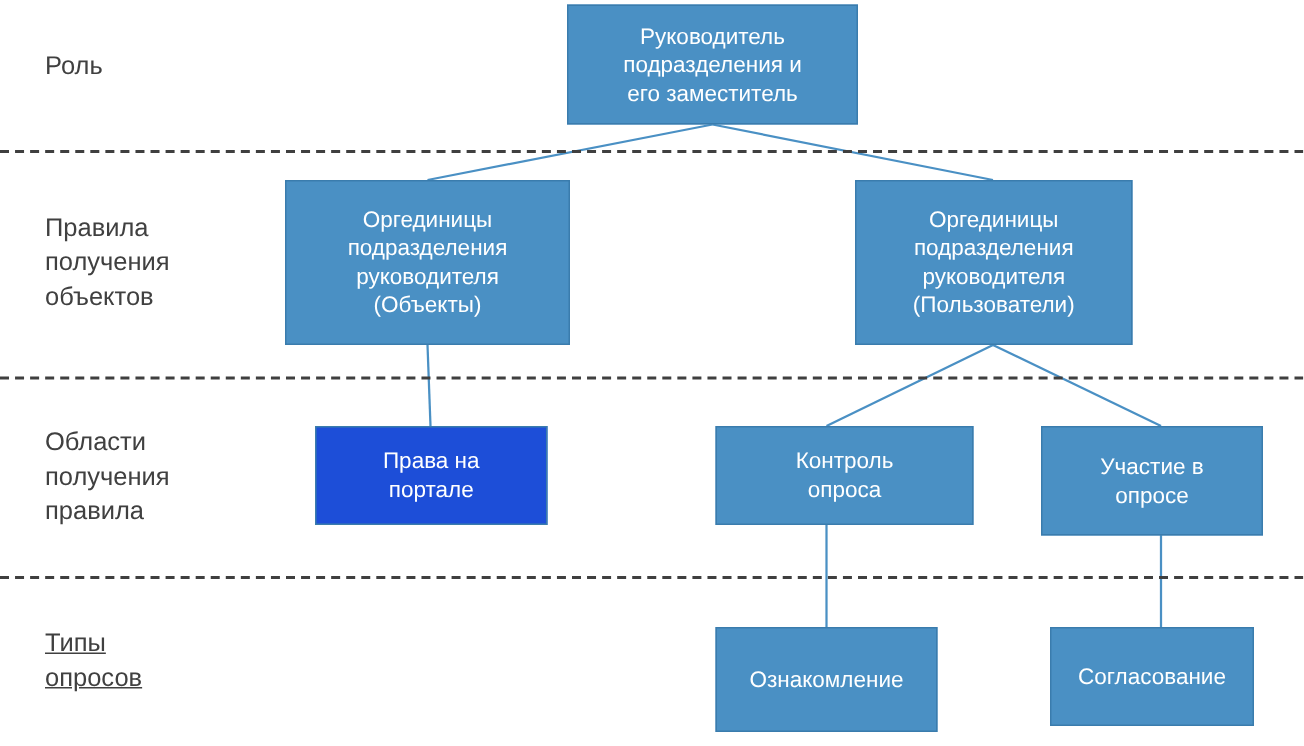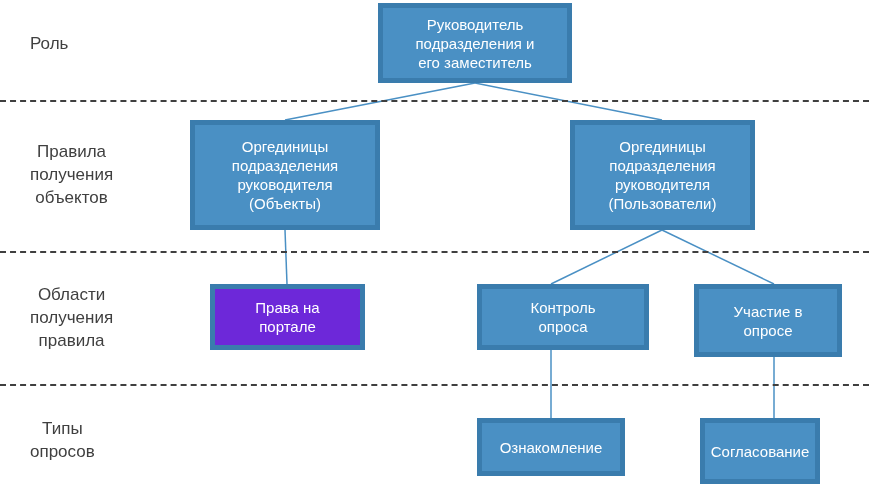--- a/index.html
+++ b/index.html
@@ -22,27 +22,27 @@
     width: 869px;
     height: 497px;
     pointer-events: none;
   }
   .band-label {
     position: absolute;
     color: #404040;
     font-size: 17px;
     line-height: 23px;
     white-space: pre-line;
-    text-align: center;
+    text-align: left;
   }
   .node {
     position: absolute;
     box-sizing: border-box;
     background: #4a90c4;
-    border: 5px solid #6d28d9;
+    border: 1px solid #6d28d9;
     color: #ffffff;
     font-size: 15px;
     line-height: 19px;
     text-align: center;
     display: flex;
     align-items: center;
     justify-content: center;
     white-space: pre-line;
     padding: 15px 4px;
   }
@@ -75,38 +75,38 @@
       <div class="divider" style="top: 384px; border-top-color: rgb(63, 63, 63);"></div>
     </div>
   <div id="band-labels">
       <div class="band-label" style="left: 30px; top: 32px; color: rgb(64, 64, 64);">Роль</div>
       <div class="band-label" style="left: 30px; top: 140px; color: rgb(64, 64, 64);">Правила
 получения
 объектов</div>
       <div class="band-label" style="left: 30px; top: 283px; color: rgb(64, 64, 64);">Области
 получения
 правила</div>
-      <div class="band-label" style="left: 30px; top: 417px; color: rgb(64, 64, 64);">Типы
+      <div class="band-label" style="left: 30px; top: 417px; color: rgb(64, 64, 64); text-decoration: underline;">Типы
 опросов</div>
     </div>
   <div id="nodes">
       <div class="node" style="left: 378px; top: 3px; width: 194px; height: 80px; background: rgb(74, 144, 196); border-color: rgb(58, 124, 173); color: rgb(255, 255, 255);">Руководитель
 подразделения и
 его заместитель</div>
       <div class="node" style="left: 190px; top: 120px; width: 190px; height: 110px; background: rgb(74, 144, 196); border-color: rgb(58, 124, 173); color: rgb(255, 255, 255);">Оргединицы
 подразделения
 руководителя
 (Объекты)</div>
       <div class="node" style="left: 570px; top: 120px; width: 185px; height: 110px; background: rgb(74, 144, 196); border-color: rgb(58, 124, 173); color: rgb(255, 255, 255);">Оргединицы
 подразделения
 руководителя
 (Пользователи)</div>
-      <div class="node" style="left: 210px; top: 284px; width: 155px; height: 66px; background: #6d28d9; border-color: rgb(58, 124, 173); color: rgb(255, 255, 255);">Права на
+      <div class="node" style="left: 210px; top: 284px; width: 155px; height: 66px; background: #1d4ed8; border-color: rgb(58, 124, 173); color: rgb(255, 255, 255);">Права на
 портале</div>
       <div class="node" style="left: 477px; top: 284px; width: 172px; height: 66px; background: rgb(74, 144, 196); border-color: rgb(58, 124, 173); color: rgb(255, 255, 255);">Контроль
 опроса</div>
       <div class="node" style="left: 694px; top: 284px; width: 148px; height: 73px; background: rgb(74, 144, 196); border-color: rgb(58, 124, 173); color: rgb(255, 255, 255);">Участие в
 опросе</div>
-      <div class="node" style="left: 477px; top: 418px; width: 148px; height: 58px; background: rgb(74, 144, 196); border-color: rgb(58, 124, 173); color: rgb(255, 255, 255);">Ознакомление</div>
-      <div class="node" style="left: 700px; top: 418px; width: 120px; height: 66px; background: rgb(74, 144, 196); border-color: rgb(58, 124, 173); color: rgb(255, 255, 255);">Согласование</div>
+      <div class="node" style="left: 477px; top: 418px; width: 148px; height: 70px; background: rgb(74, 144, 196); border-color: rgb(58, 124, 173); color: rgb(255, 255, 255);">Ознакомление</div>
+      <div class="node" style="left: 700px; top: 418px; width: 136px; height: 66px; background: rgb(74, 144, 196); border-color: rgb(58, 124, 173); color: rgb(255, 255, 255);">Согласование</div>
     </div>
 
 </div>
 
 </body></html>

